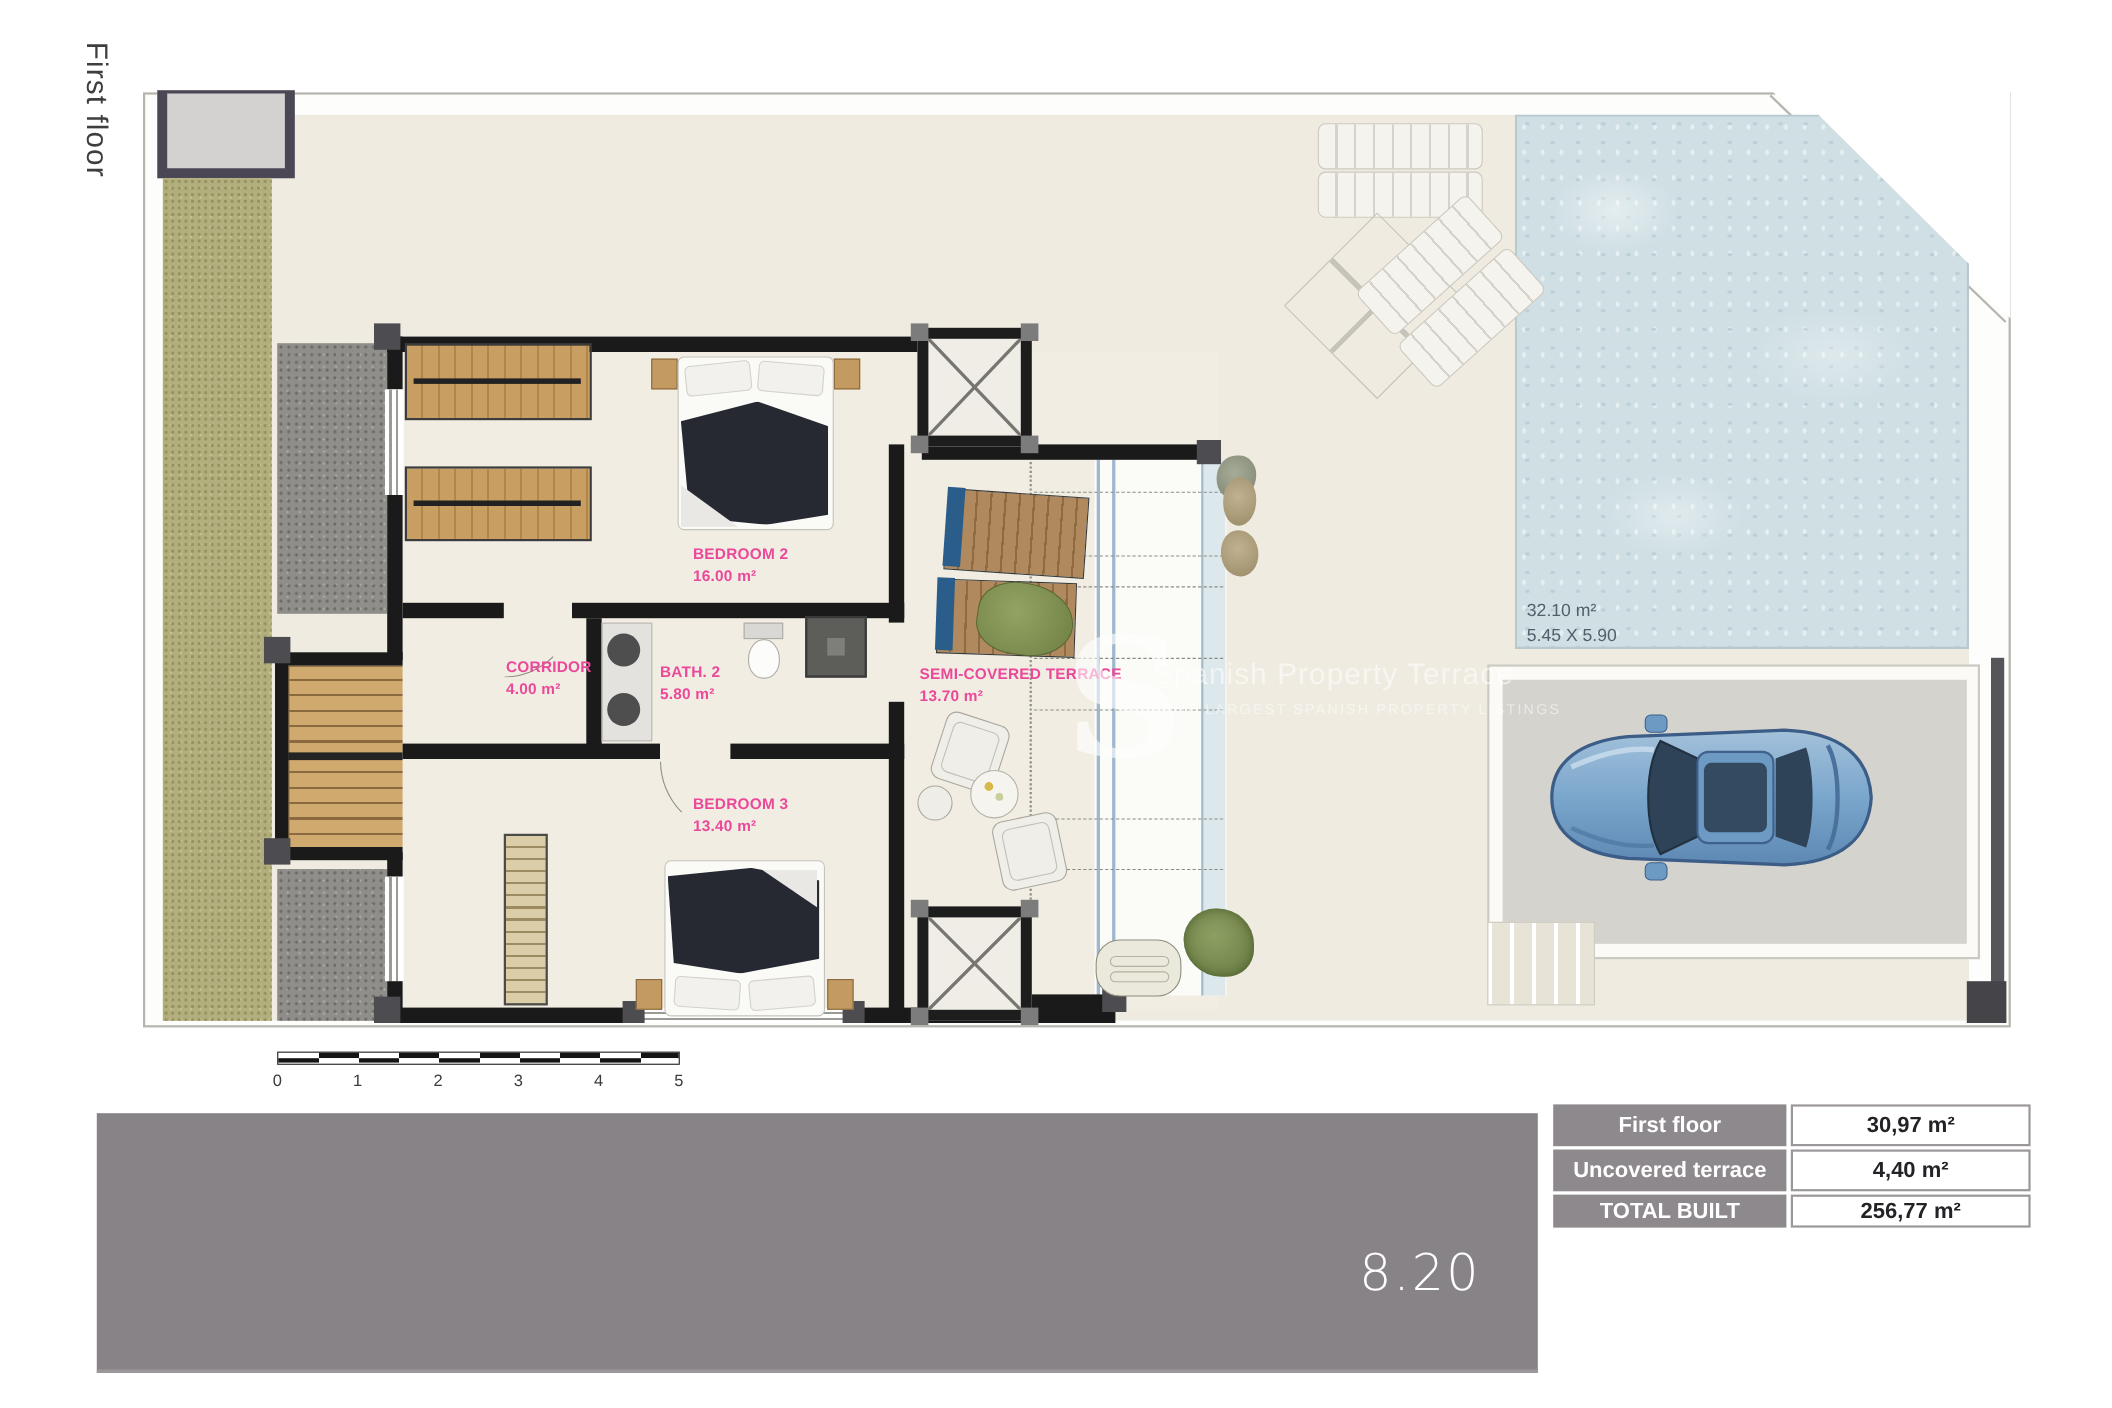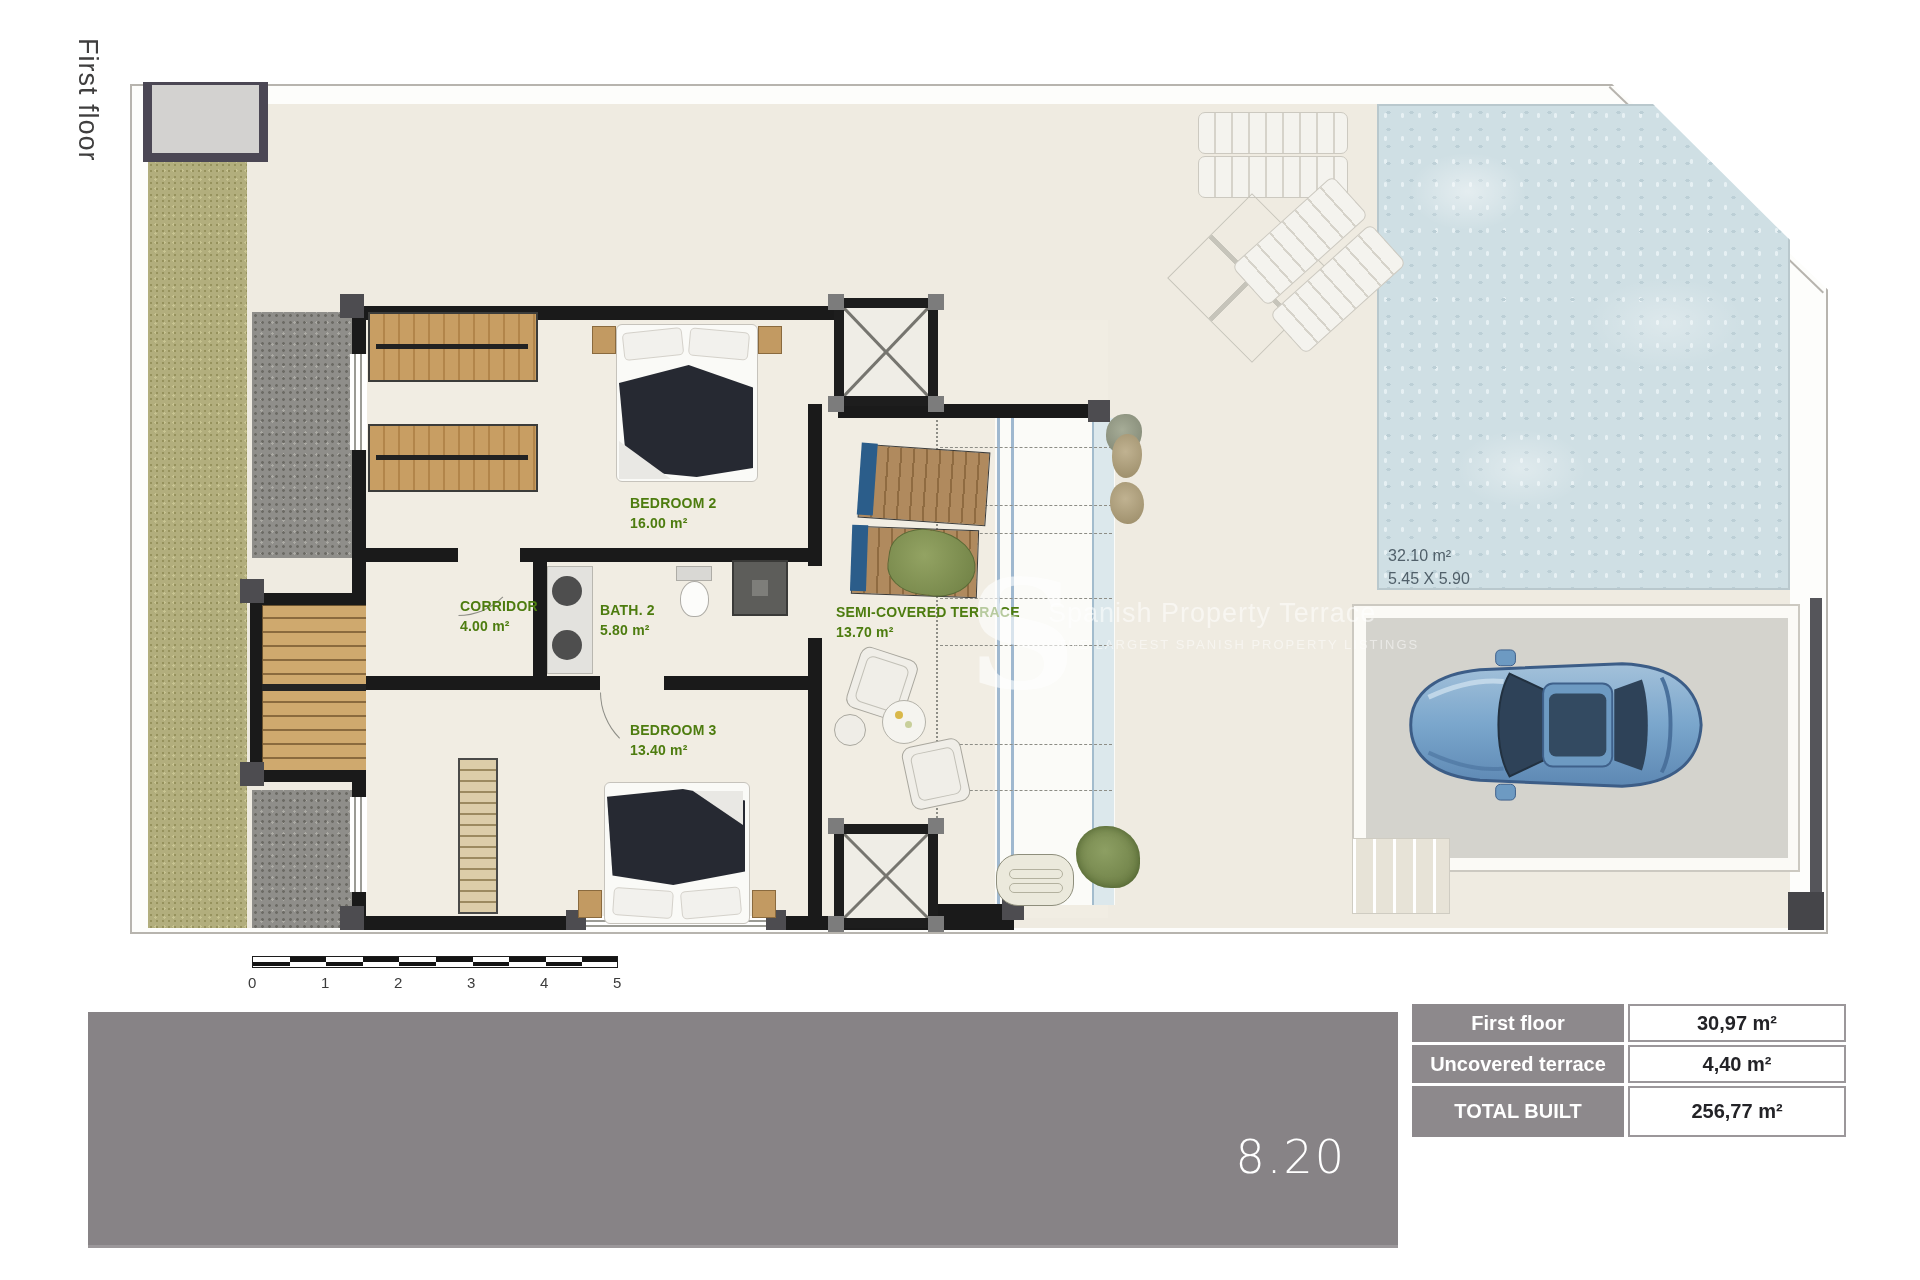--- a/index.html
+++ b/index.html
@@ -1,21 +1,21 @@
 <!DOCTYPE html>
 <html><head>
 <meta charset="utf-8">
 <style>
   html,body{margin:0;padding:0;background:#fff;}
   body{width:1920px;height:1280px;position:relative;overflow:hidden;
        font-family:"Liberation Sans", sans-serif;}
   .abs{position:absolute;}
   .wall{position:absolute;background:#1a1a1a;}
   .pillar{position:absolute;background:#4d4c50;}
-  .roomlabel{position:absolute;font-size:14px;font-weight:700;color:#4d7c0f;
+  .roomlabel{position:absolute;font-size:14px;font-weight:700;color:#ec4899;
              line-height:1.45;letter-spacing:.2px;white-space:nowrap;}
   .grass{background-color:#b2ae7d;
          background-image:radial-gradient(#96925d 1.2px,transparent 1.4px),
                           radial-gradient(#c7c391 1px,transparent 1.2px);
          background-size:6px 6px,9px 9px;background-position:0 0,3px 4px;}
   .gravel{background-color:#8f8e8a;
           background-image:radial-gradient(#6c6b65 1.3px,transparent 1.5px),
                            radial-gradient(#abaaa4 1px,transparent 1.2px);
           background-size:7px 7px,11px 11px;background-position:0 0,4px 5px;}
   .woodv{background:repeating-linear-gradient(90deg,#c89e63 0 13px,#b2854a 13px 15px);}
@@ -300,17 +300,17 @@
 
 <div class="abs" style="left:1412px;top:1004px;width:434px;display:flex;flex-direction:column;gap:3px;">
   <div style="display:flex;gap:4px;height:38px;">
     <div class="tbl-label" style="width:212px;">First floor</div>
     <div class="tbl-value" style="width:218px;">30,97 m²</div>
   </div>
   <div style="display:flex;gap:4px;height:38px;">
     <div class="tbl-label" style="width:212px;">Uncovered terrace</div>
     <div class="tbl-value" style="width:218px;">4,40 m²</div>
   </div>
-  <div style="display:flex;gap:4px;height:51px;">
+  <div style="display:flex;gap:4px;height:30px;">
     <div class="tbl-label" style="width:212px;">TOTAL BUILT</div>
     <div class="tbl-value" style="width:218px;">256,77 m²</div>
   </div>
 </div>
 
 </body></html>

